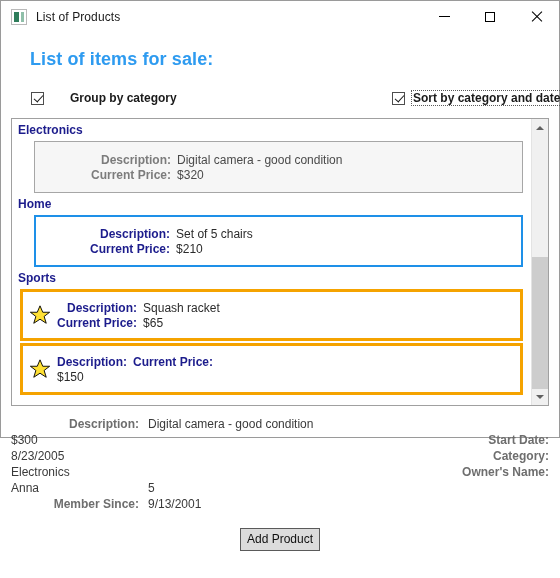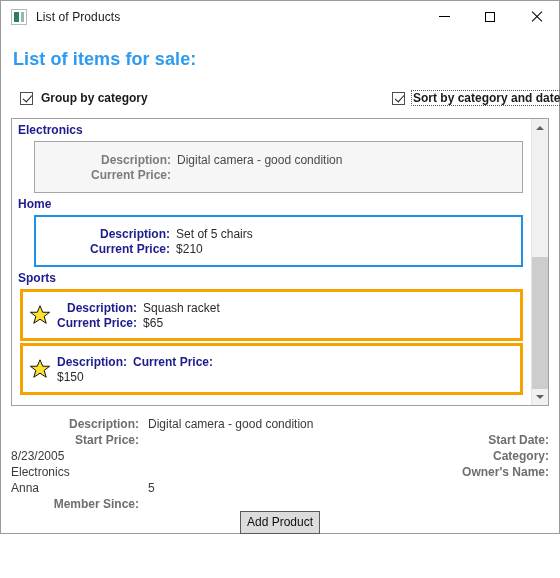--- a/index.html
+++ b/index.html
@@ -8,21 +8,21 @@
     background: #ffffff;
   }
   body {
     width: 560px; height: 578px;
     font-family: "Liberation Sans", sans-serif;
     overflow: hidden;
   }
 
   .window {
     position: relative;
-    width: 560px; height: 534px;
+    width: 560px; height: 438px;
     border: 1px solid #9a9a9a;
     background: #ffffff;
     display: flex;
     flex-direction: column;
   }
 
   
   .titlebar {
     height: 31px;
     min-height: 31px;
@@ -85,21 +85,21 @@
   .content {
     flex: 1;
     position: relative;
     padding: 0 10px;
   }
 
   .heading {
     font-size: 18px;
     font-weight: bold;
     color: #2e9bf0;
-    margin: 17px 0 0 2px;
+    margin: 17px 0 0 19px;
     letter-spacing: .1px;
   }
 
   
   .checkrow {
     position: relative;
     height: 22px;
     margin-top: 18px;
   }
   .chk {
@@ -130,21 +130,21 @@
     font-size: 12px;
     font-weight: bold;
     color: #1a1a1a;
     white-space: nowrap;
     padding: 1px 2px;
   }
   .chk.focused .lbl {
     border: 1px dotted #5a5a5a;
     padding: 0px 1px;
   }
-  #chk-group { left: 9px; }
+  #chk-group { left: 20px; gap: 18px; }
   #chk-bargains { left: 202px; margin-top: 44px; }
   #chk-sort { left: 381px; }
 
   
   .listbox {
     position: relative;
     margin-top: 8px;
     height: 288px;
     border: 1px solid #a0a0a0;
     background: #ffffff;
@@ -260,20 +260,21 @@
   .dvalue {
     font-size: 12px;
     color: #3a3a3a;
     white-space: nowrap;
   }
 
   
   .btn-row {
     display: flex;
     justify-content: center;
+    margin-top: 17px;
   }
   .add-btn {
     font-family: "Liberation Sans", sans-serif;
     font-size: 12px;
     color: #0f0f0f;
     background: #dcdcdc;
     border: 1px solid #5a5a5a;
     padding: 3px 6px 4px 6px;
     cursor: default;
   }
@@ -328,20 +329,21 @@
     <div class="listbox">
       <div class="list-inner">
 
         <div class="group-header">Electronics</div>
 
         <div class="item item-a disabled">
           <div class="fields">
             <span class="flabel">Description:</span>
             <span class="fvalue">Digital camera - good condition</span>
             <span class="flabel">Current Price:</span>
+            <span class="fvalue">$320</span>
           </div>
         </div>
 
         <div class="group-header">Home</div>
 
         <div class="item item-b selected">
           <div class="fields">
             <span class="flabel">Description:</span>
             <span class="fvalue">Set of 5 chairs</span>
             <span class="flabel">Current Price:</span>
@@ -383,29 +385,30 @@
         <div class="sb-thumb"></div>
         <div class="sb-btn sb-down">
           <span class="sb-arrow down"></span>
         </div>
       </div>
     </div>
 
     <div class="details">
       <span class="dlabel">Description:</span>
       <span class="dvalue">Digital camera - good condition</span>
-      <span class="dlabel">Start Price:</span>
+      <span class="dvalue">$300</span>
       <span class="dlabel">Start Date:</span>
       <span class="dvalue">8/23/2005</span>
       <span class="dlabel">Category:</span>
       <span class="dvalue">Electronics</span>
       <span class="dlabel">Owner's Name:</span>
       <span class="dvalue">Anna</span>
       <span class="dvalue">5</span>
       <span class="dlabel">Member Since:</span>
+      <span class="dvalue">9/13/2001</span>
     </div>
 
     <div class="btn-row">
       <button class="add-btn">Add Product</button>
     </div>
 
   </div>
 </div>
 
 </body></html>

